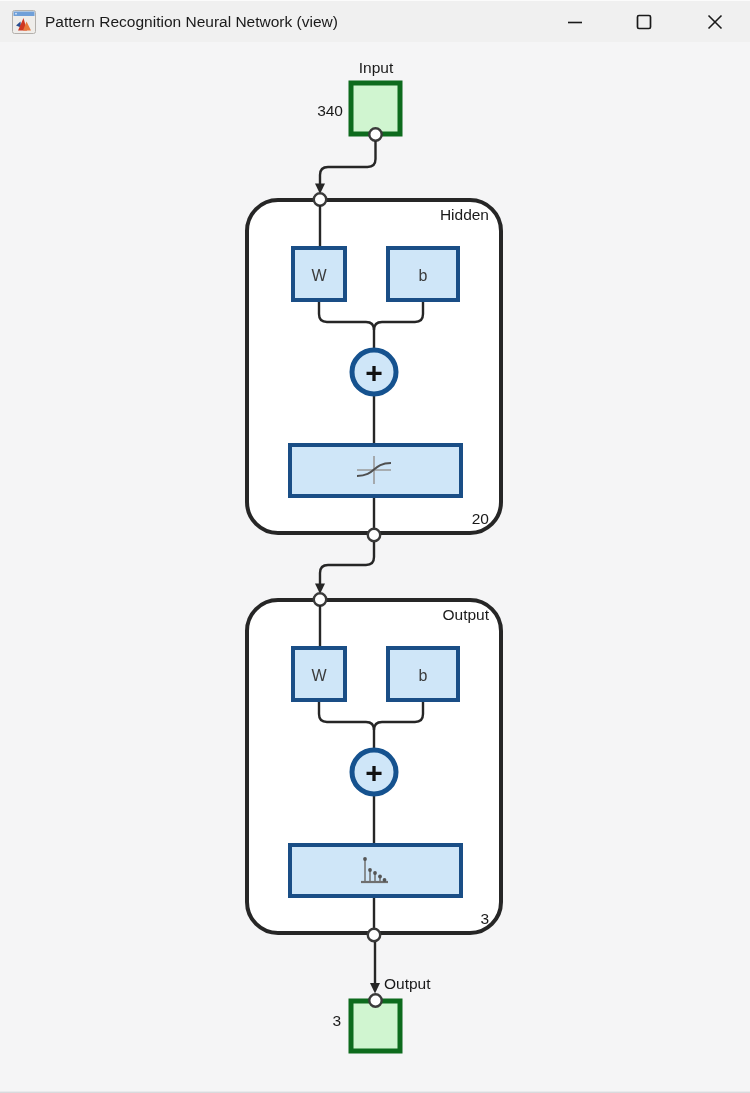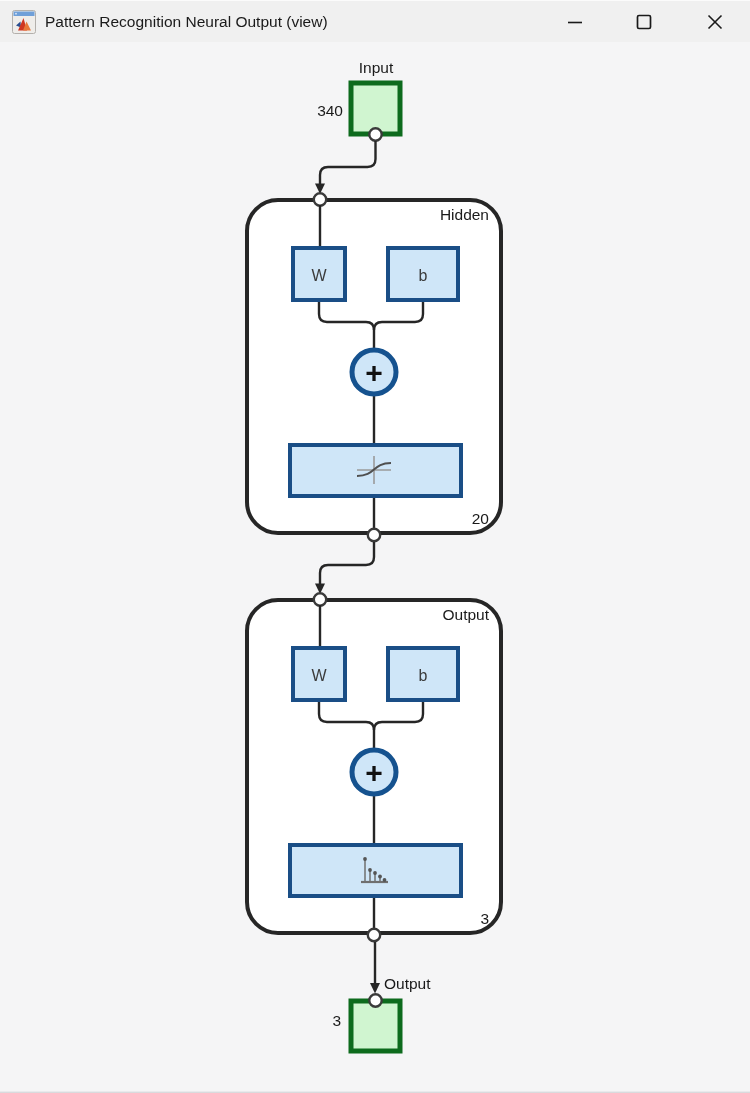--- a/index.html
+++ b/index.html
@@ -41,21 +41,21 @@
 
   <div class="titlebar">
     <svg class="titlebar-icon" viewBox="0 0 24 24">
       <rect x="0.5" y="0.5" width="23" height="23" rx="2" fill="#efedea" stroke="#b3b0ac"></rect>
       <rect x="1.5" y="1.5" width="21" height="4.5" fill="#6f9fd8"></rect>
       <circle cx="4" cy="3.7" r="0.9" fill="#dfe8f4"></circle>
       <polygon points="4,15.5 8.5,11.5 9,17.5" fill="#2a4d8f"></polygon>
       <polygon points="6,20.5 11.5,8 15,20.5" fill="#cf3722"></polygon>
       <polygon points="11,20.5 14.5,11.5 19,20.5" fill="#e8793a"></polygon>
     </svg>
-    <span class="titlebar-title">Pattern Recognition Neural Output (view)</span>
+    <span class="titlebar-title">Pattern Recognition Neural Network (view)</span>
 
     <button class="winbtn winbtn-min" aria-label="minimize">
       <svg width="18" height="18" viewBox="0 0 18 18">
         <line x1="2" y1="9.5" x2="16" y2="9.5" stroke="#1a1a1a" stroke-width="1.6"></line>
       </svg>
     </button>
     <button class="winbtn winbtn-max" aria-label="maximize">
       <svg width="18" height="18" viewBox="0 0 18 18">
         <rect x="2.5" y="2.5" width="13" height="13" rx="1.5" fill="none" stroke="#1a1a1a" stroke-width="1.7"></rect>
       </svg>

